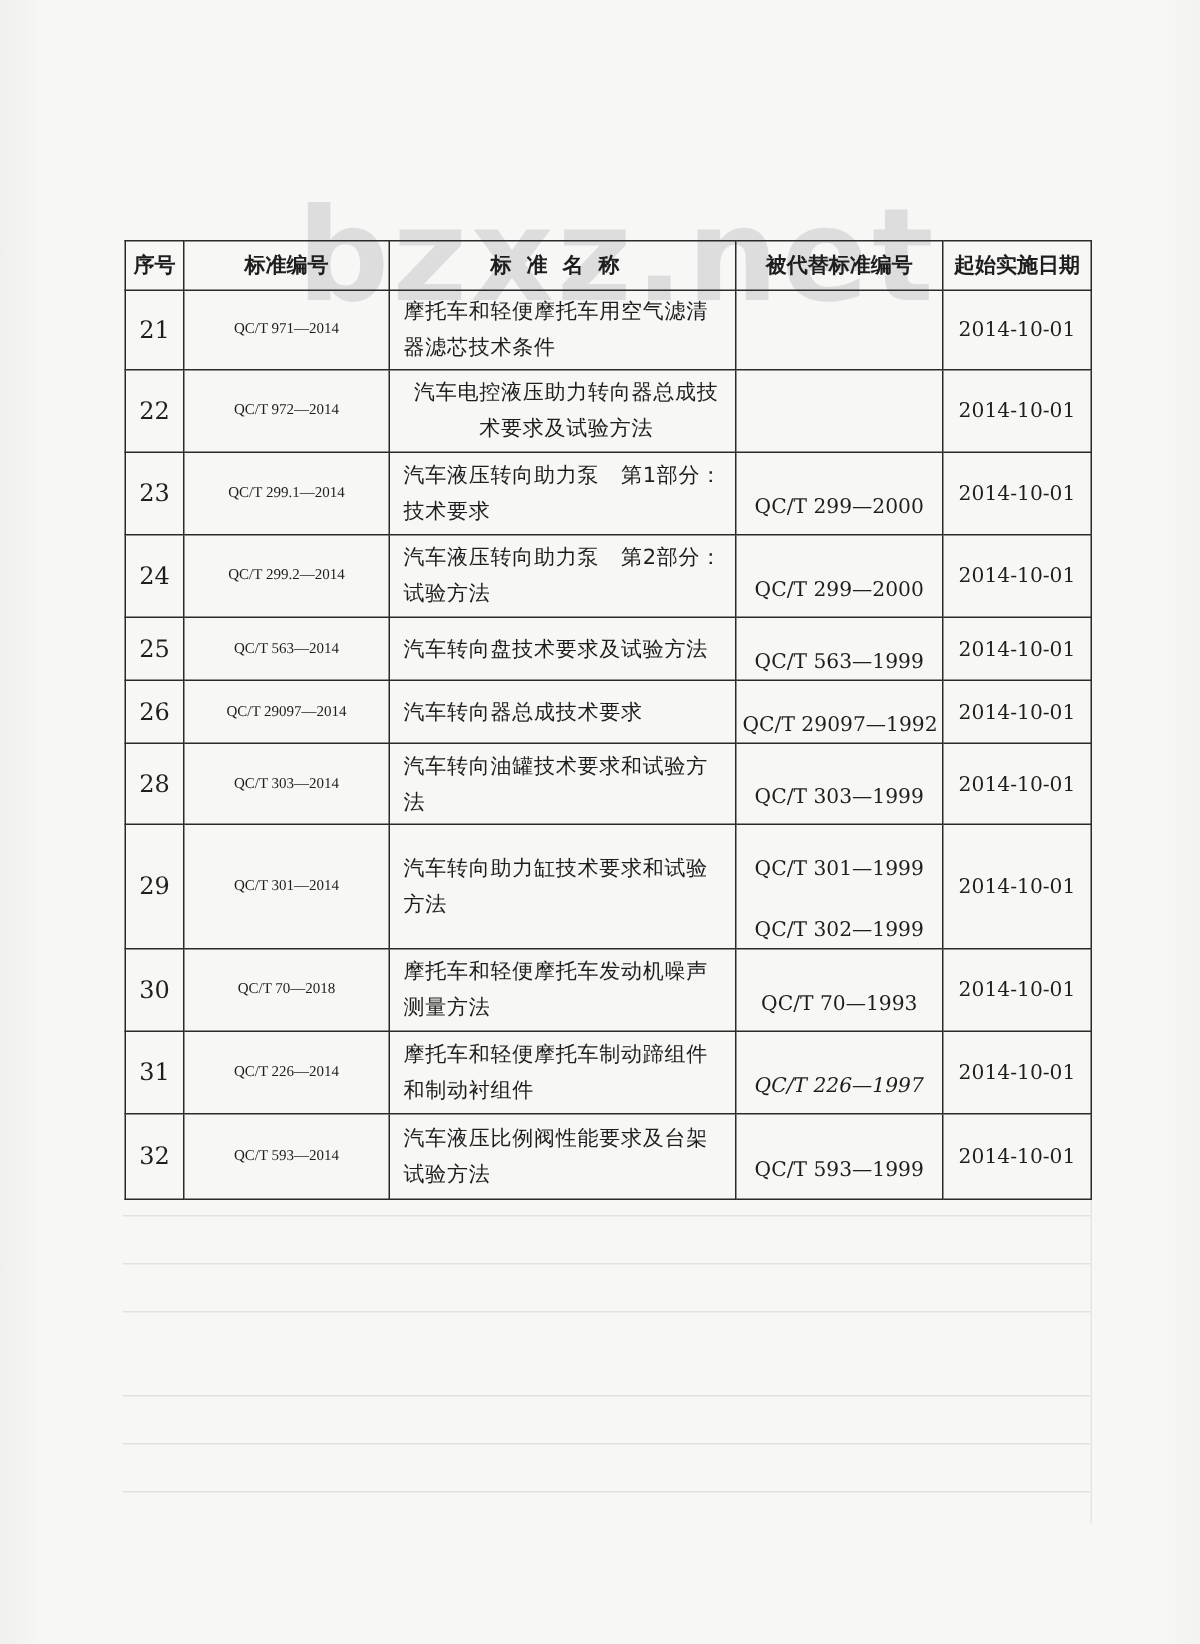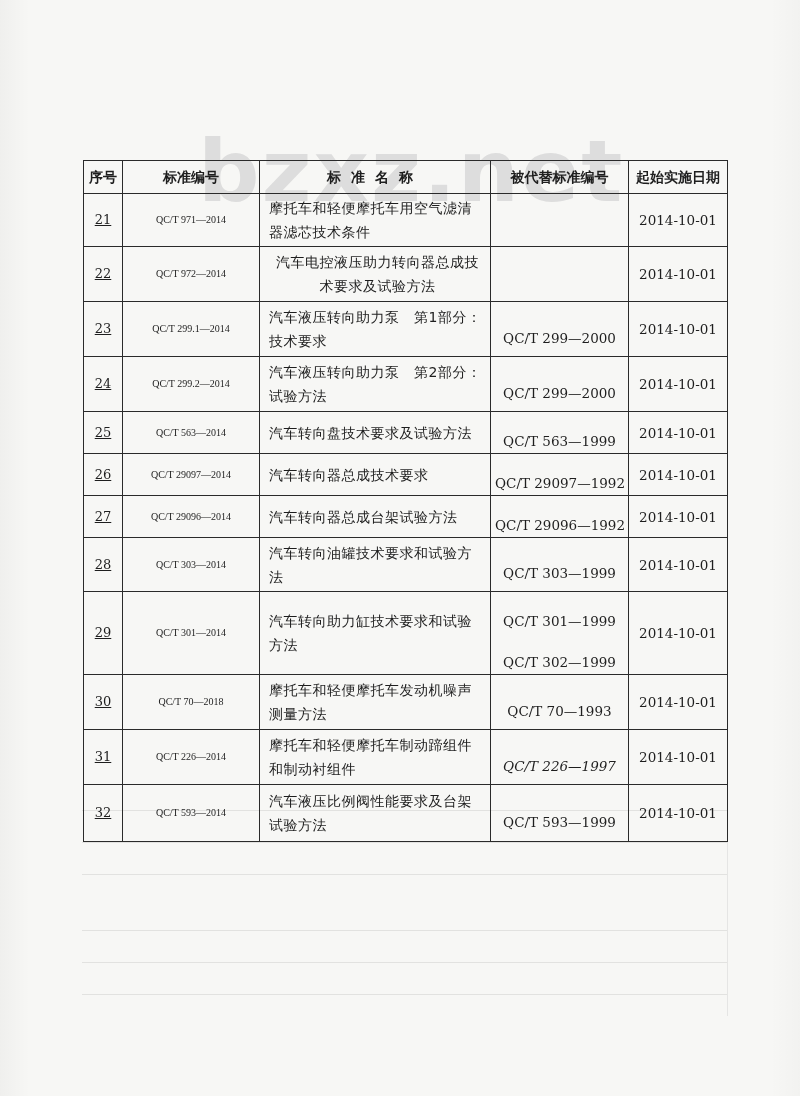--- a/index.html
+++ b/index.html
@@ -83,21 +83,21 @@
       letter-spacing: 10px;
     }
     .std-table td.name-cell {
       text-align: left;
       padding-left: 9px;
       font-family: "DejaVu Sans", "Liberation Sans", sans-serif;
       font-size: 14px;
       line-height: 24px;
       letter-spacing: 0.5px;
     }
-    .std-table td.num-cell { font-size: 13px; text-decoration: underline; }
+    .std-table td.num-cell { font-size: 16px; }
     .std-table td.code-cell { font-size: 10px; white-space: nowrap; font-family: Liberation Serif, serif; }
     .std-table td.replace-cell { font-size: 13.5px; white-space: nowrap; }
     .std-table td.date-cell { font-size: 13.5px; }
     .replace-line { display: block; line-height: 24px; margin-top: 17px; }
     col.c1 { width: 39px; }
     col.c2 { width: 137px; }
     col.c3 { width: 231px; }
     col.c4 { width: 138px; }
     col.c5 { width: 99px; }
   </style>
@@ -179,29 +179,20 @@
       <tr>
         <td class="num-cell" style="height: 32px;">26</td>
         <td class="code-cell" style="height: 32px;">QC/T 29097—2014</td>
         <td class="name-cell" style="height: 32px;">汽车转向器总成技术要求</td>
         <td class="replace-cell" style="height: 32px;">
           <span class="replace-line">QC/T 29097—1992</span>
         </td>
         <td class="date-cell" style="height: 32px;">2014-10-01</td>
       </tr>
       <tr>
-        <td class="num-cell" style="height: 31px;">27</td>
-        <td class="code-cell" style="height: 31px;">QC/T 29096—2014</td>
-        <td class="name-cell" style="height: 31px;">汽车转向器总成台架试验方法</td>
-        <td class="replace-cell" style="height: 31px;">
-          <span class="replace-line">QC/T 29096—1992</span>
-        </td>
-        <td class="date-cell" style="height: 31px;">2014-10-01</td>
-      </tr>
-      <tr>
         <td class="num-cell" style="height: 53px;">28</td>
         <td class="code-cell" style="height: 53px;">QC/T 303—2014</td>
         <td class="name-cell" style="height: 53px;">汽车转向油罐技术要求和试验方法</td>
         <td class="replace-cell" style="height: 53px;">
           <span class="replace-line">QC/T 303—1999</span>
         </td>
         <td class="date-cell" style="height: 53px;">2014-10-01</td>
       </tr>
       <tr>
         <td class="num-cell" style="height: 55px;">29</td>

